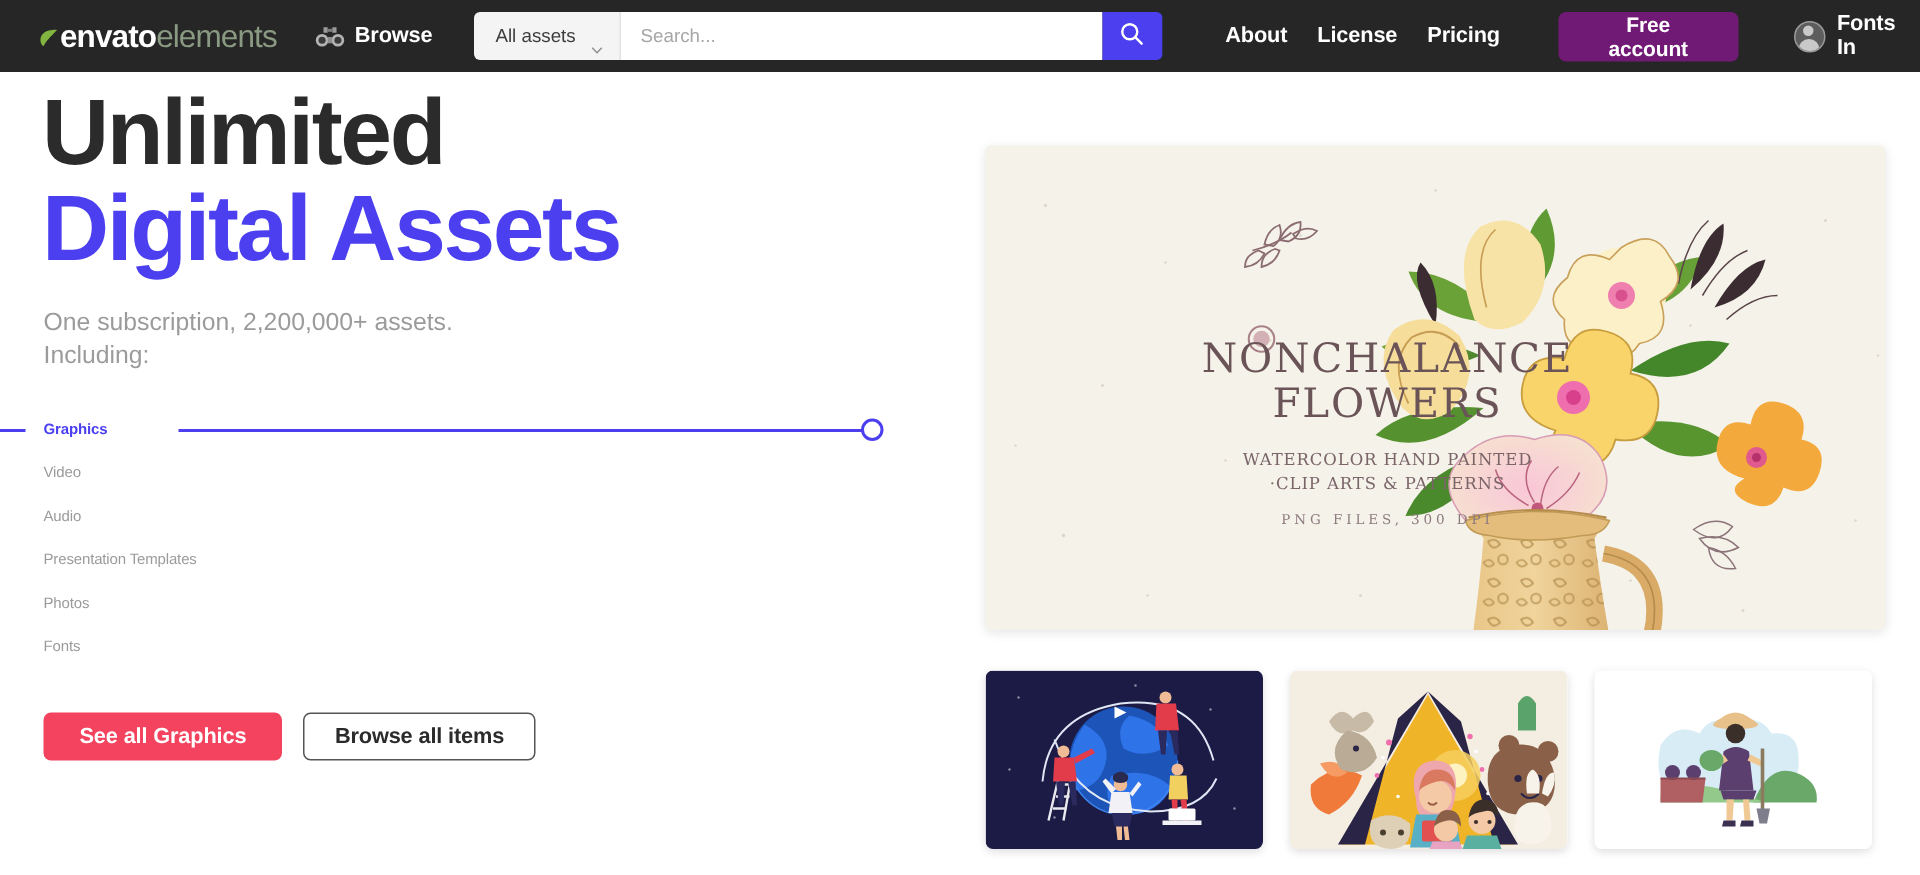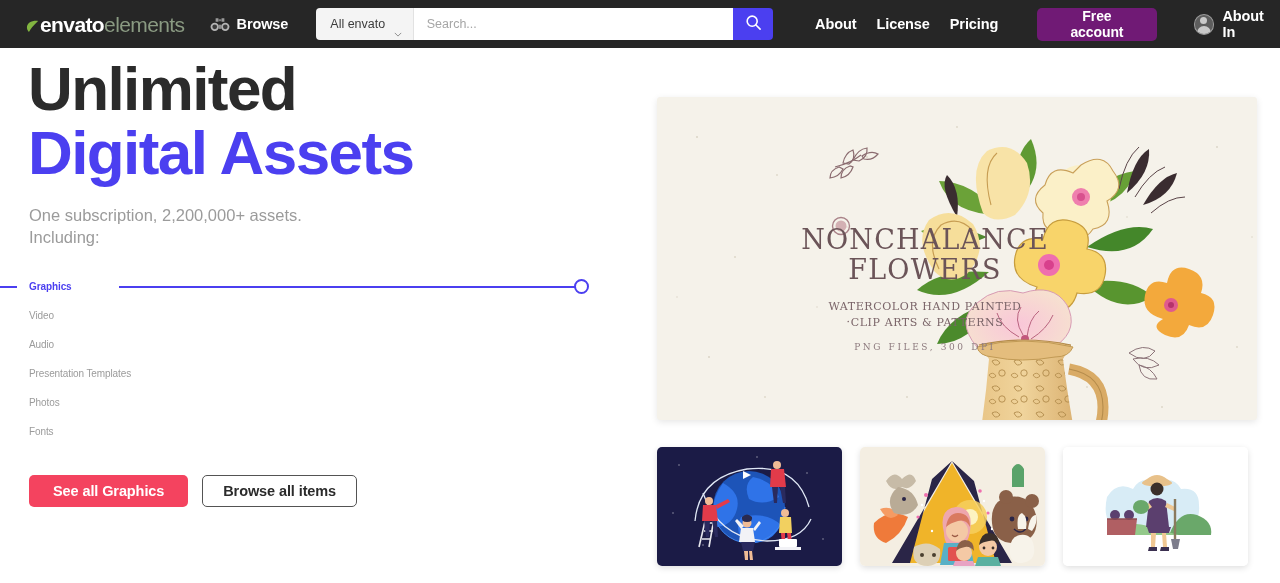--- a/index.html
+++ b/index.html
@@ -284,21 +284,21 @@
         <circle cx="5.2" cy="11.6" r="2.6" fill="#3a3a3a"></circle>
         <circle cx="16.8" cy="11.6" r="2.6" fill="#3a3a3a"></circle>
         <rect x="9.4" y="9.2" width="3.2" height="4.6" fill="#8e8e8e"></rect>
       </svg>
     </span>
     <span class="browse-label">Browse</span>
   </div>
 
   <div class="search-bar">
     <div class="all-items">
-      <span class="all-items-label">All envato</span>
+      <span class="all-items-label">All assets</span>
       <span class="chev">
         <svg viewBox="0 0 10 6" width="8" height="5">
           <path d="M1 1l4 4 4-4" stroke="#8c8c8c" stroke-width="1.2" fill="none"></path>
         </svg>
       </span>
     </div>
     <div class="search-field">
       <input type="text" placeholder="Search..." style="">
     </div>
     <button class="search-btn">
@@ -314,21 +314,21 @@
   <div class="nav-links">
     <a class="nav-link">About</a>
     <a class="nav-link">License</a>
     <a class="nav-link">Pricing</a>
   </div>
 
   <button class="free-account">Free account</button>
 
   <div class="signin-wrap">
     <span class="avatar"></span>
-    <span class="signin-label">About In</span>
+    <span class="signin-label">Fonts In</span>
   </div>
 </div>
 
 <div class="left-col">
 
   <h1 class="headline">
     <span class="l1">Unlimited</span>
     <span class="l2">Digital Assets</span>
   </h1>
 

